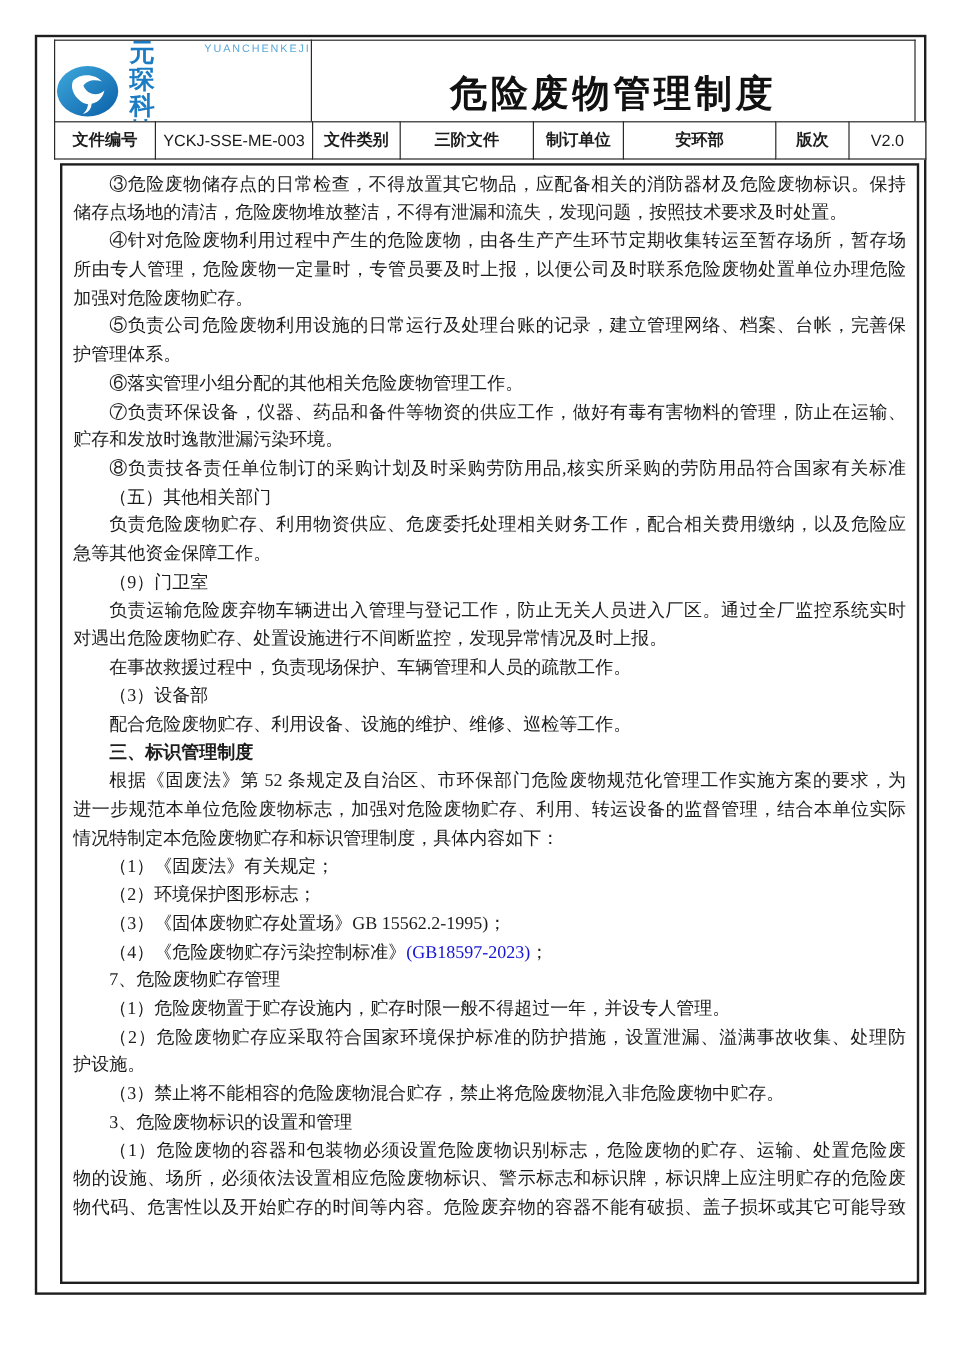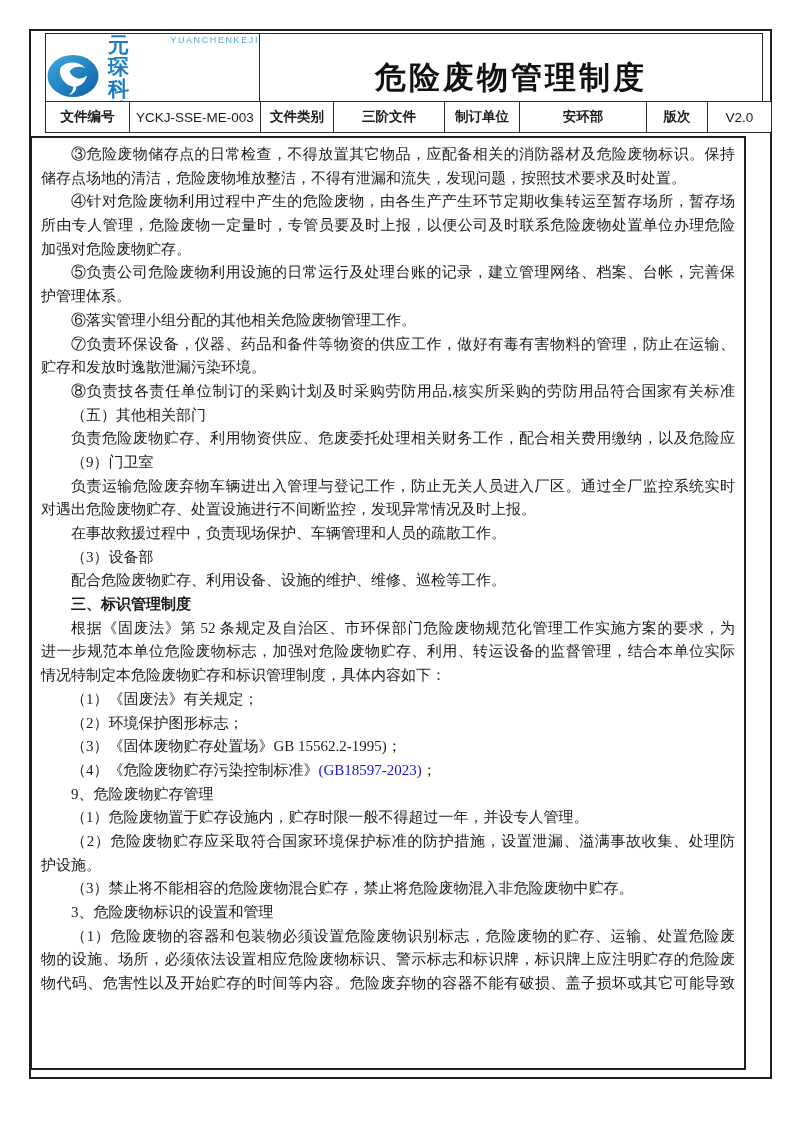--- a/index.html
+++ b/index.html
@@ -18,21 +18,21 @@
        color:#1b7cc3;letter-spacing:3px;}
   .brand-en{font-family:"Liberation Sans",sans-serif;font-weight:normal;font-size:9px;
        color:#58a8da;letter-spacing:1.6px;margin-top:2px;margin-left:34px;}
   .title-cell{text-align:center;vertical-align:middle;}
   .doc-title{font-size:31px;font-weight:bold;letter-spacing:3px;color:#111;}
   .info-row td{height:30px;text-align:center;vertical-align:middle;font-size:13.5px;margin-top:36px;}
   .lab{font-weight:bold;}
   .val-sans{font-family:"Liberation Sans",sans-serif;font-size:14.5px;}
   .val-cn{font-weight:bold;}
   
-  .bodybox{position:absolute;left:30px;top:136px;width:716px;height:934px;
+  .bodybox{position:absolute;left:50px;top:136px;width:716px;height:934px;
        border:2px solid #1e1e1e;box-sizing:border-box;background:#fff;
        padding:5px 0 0 0;overflow:hidden;}
   .line{padding:0 9px;line-height:23.7px;height:23.7px;font-size:15px;
        text-align:left;overflow:hidden;white-space:normal;}
   .line.ind{text-indent:2em;}
   .line.j{text-align:justify;text-align-last:justify;}
   .line.bold{font-weight:bold;}
   .link{color:#1414d2;}
 </style>
 </head>
@@ -93,35 +93,36 @@
     <div class="line j"><span>所由专人管理，危险废物一定量时，专管员要及时上报，以便公司及时联系危险废物处置单位办理危险</span></div>
     <div class="line"><span>加强对危险废物贮存。</span></div>
     <div class="line ind j"><span>⑤负责公司危险废物利用设施的日常运行及处理台账的记录，建立管理网络、档案、台帐，完善保</span></div>
     <div class="line"><span>护管理体系。</span></div>
     <div class="line ind"><span>⑥落实管理小组分配的其他相关危险废物管理工作。</span></div>
     <div class="line ind j"><span>⑦负责环保设备，仪器、药品和备件等物资的供应工作，做好有毒有害物料的管理，防止在运输、</span></div>
     <div class="line"><span>贮存和发放时逸散泄漏污染环境。</span></div>
     <div class="line ind j"><span>⑧负责技各责任单位制订的采购计划及时采购劳防用品,核实所采购的劳防用品符合国家有关标准</span></div>
     <div class="line ind"><span>（五）其他相关部门</span></div>
     <div class="line ind j"><span>负责危险废物贮存、利用物资供应、危废委托处理相关财务工作，配合相关费用缴纳，以及危险应</span></div>
+    <div class="line"><span>急等其他资金保障工作。</span></div>
     <div class="line ind"><span>（9）门卫室</span></div>
     <div class="line ind j"><span>负责运输危险废弃物车辆进出入管理与登记工作，防止无关人员进入厂区。通过全厂监控系统实时</span></div>
     <div class="line"><span>对遇出危险废物贮存、处置设施进行不间断监控，发现异常情况及时上报。</span></div>
     <div class="line ind"><span>在事故救援过程中，负责现场保护、车辆管理和人员的疏散工作。</span></div>
     <div class="line ind"><span>（3）设备部</span></div>
     <div class="line ind"><span>配合危险废物贮存、利用设备、设施的维护、维修、巡检等工作。</span></div>
     <div class="line ind bold"><span>三、标识管理制度</span></div>
     <div class="line ind j"><span>根据《固废法》第 52 条规定及自治区、市环保部门危险废物规范化管理工作实施方案的要求，为</span></div>
     <div class="line j"><span>进一步规范本单位危险废物标志，加强对危险废物贮存、利用、转运设备的监督管理，结合本单位实际</span></div>
     <div class="line"><span>情况特制定本危险废物贮存和标识管理制度，具体内容如下：</span></div>
     <div class="line ind"><span>（1）《固废法》有关规定；</span></div>
     <div class="line ind"><span>（2）环境保护图形标志；</span></div>
     <div class="line ind"><span>（3）《固体废物贮存处置场》GB 15562.2-1995)；</span></div>
     <div class="line ind"><span>（4）《危险废物贮存污染控制标准》</span><span class="link">(GB18597-2023)</span><span>；</span></div>
-    <div class="line ind"><span>9、危险废物贮存管理</span></div>
+    <div class="line ind"><span>7、危险废物贮存管理</span></div>
     <div class="line ind"><span>（1）危险废物置于贮存设施内，贮存时限一般不得超过一年，并设专人管理。</span></div>
     <div class="line ind j"><span>（2）危险废物贮存应采取符合国家环境保护标准的防护措施，设置泄漏、溢满事故收集、处理防</span></div>
     <div class="line"><span>护设施。</span></div>
     <div class="line ind"><span>（3）禁止将不能相容的危险废物混合贮存，禁止将危险废物混入非危险废物中贮存。</span></div>
     <div class="line ind"><span>3、危险废物标识的设置和管理</span></div>
     <div class="line ind j"><span>（1）危险废物的容器和包装物必须设置危险废物识别标志，危险废物的贮存、运输、处置危险废</span></div>
     <div class="line j"><span>物的设施、场所，必须依法设置相应危险废物标识、警示标志和标识牌，标识牌上应注明贮存的危险废</span></div>
     <div class="line j"><span>物代码、危害性以及开始贮存的时间等内容。危险废弃物的容器不能有破损、盖子损坏或其它可能导致</span></div>
   </div>
 

